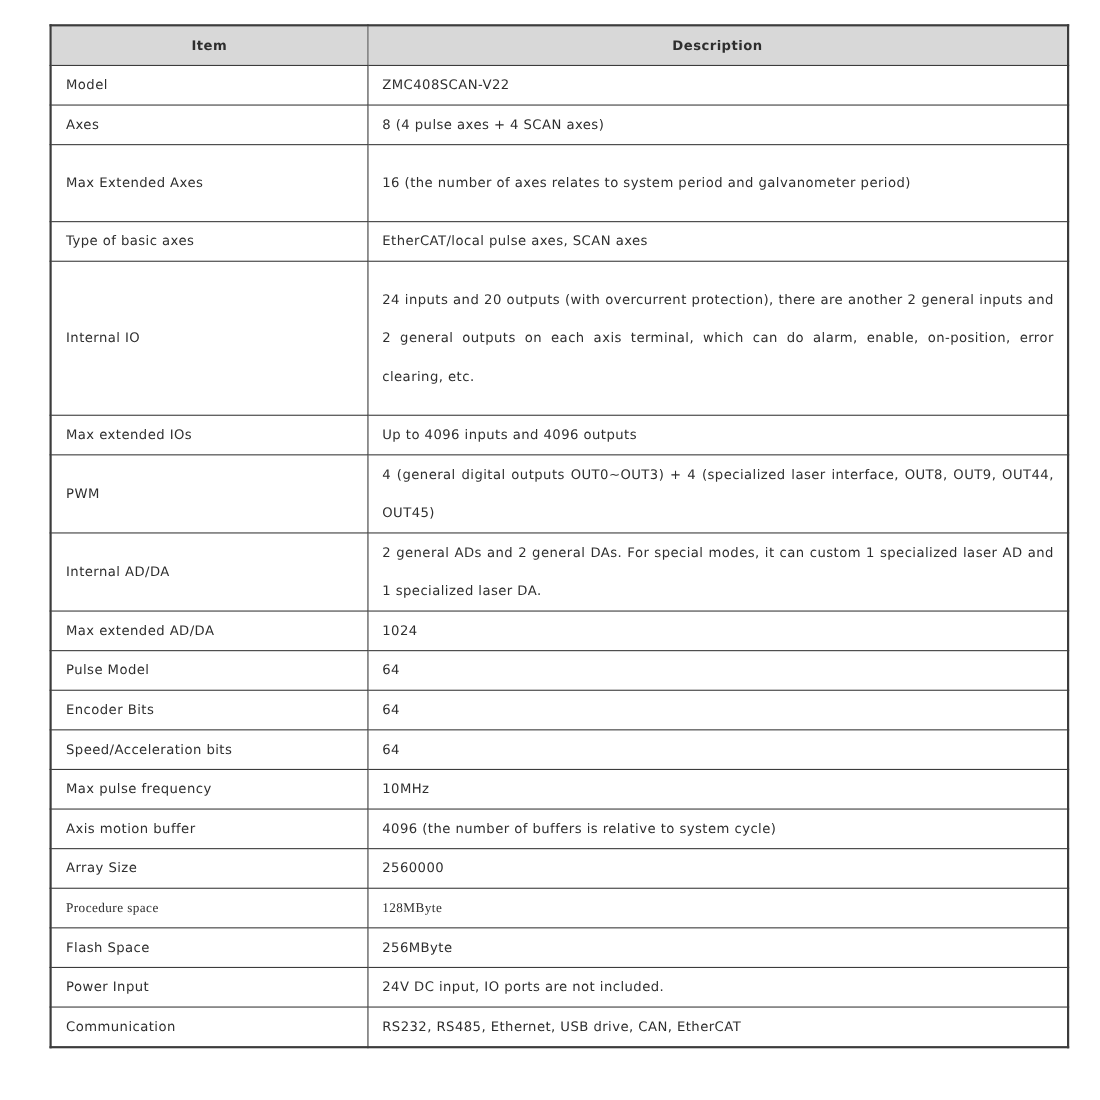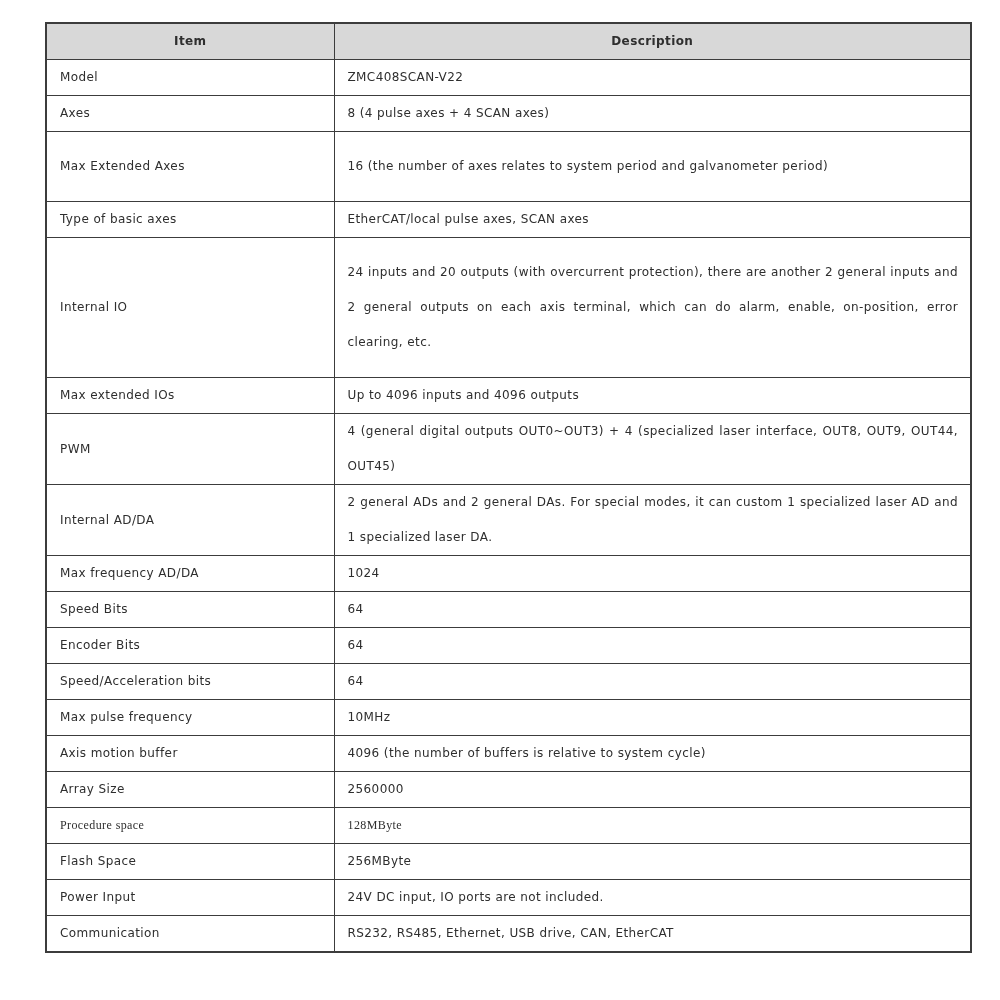--- a/index.html
+++ b/index.html
@@ -96,25 +96,25 @@
   </tr>
         <tr style="height: 70px;">
     <td>PWM</td>
     <td class="justify">4 (general digital outputs OUT0~OUT3) + 4 (specialized laser interface, OUT8, OUT9, OUT44, OUT45)</td>
   </tr>
         <tr style="height: 70px;">
     <td>Internal AD/DA</td>
     <td class="justify">2 general ADs and 2 general DAs. For special modes, it can custom 1 specialized laser AD and 1 specialized laser DA.</td>
   </tr>
         <tr style="height: 35px;">
-    <td>Max frequency AD/DA</td>
+    <td>Max extended AD/DA</td>
     <td>1024</td>
   </tr>
         <tr style="height: 35px;">
-    <td>Speed Bits</td>
+    <td>Pulse Model</td>
     <td>64</td>
   </tr>
         <tr style="height: 35px;">
     <td>Encoder Bits</td>
     <td>64</td>
   </tr>
         <tr style="height: 35px;">
     <td>Speed/Acceleration bits</td>
     <td>64</td>
   </tr>

